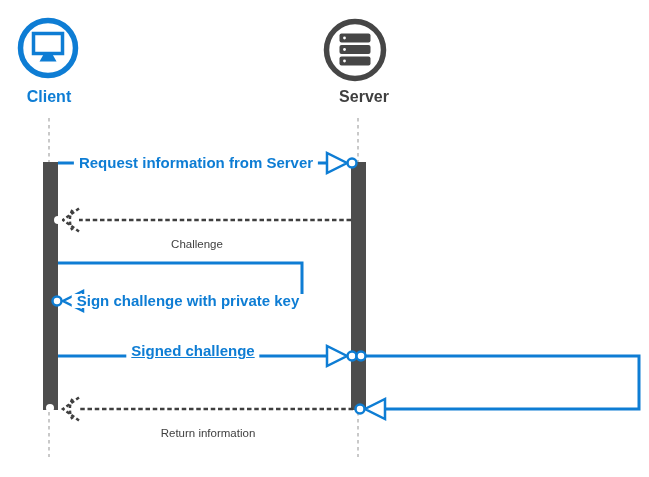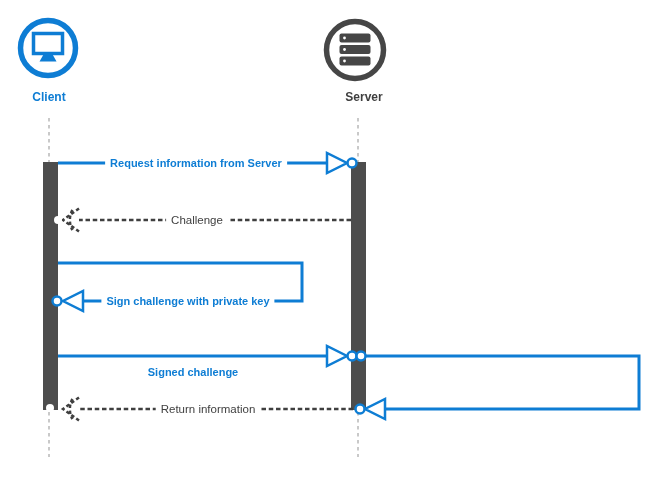--- a/index.html
+++ b/index.html
@@ -22,33 +22,34 @@
   }
   .lbl {
     position: absolute;
     transform: translate(-50%, -50%);
     white-space: nowrap;
     background: #ffffff;
     padding: 0 5px;
     line-height: 14px;
   }
   .actor-lbl {
-    font-size: 12px;
+    font-size: 16px;
     font-weight: bold;
     padding: 0 2px;
   }
   .msg-blue {
     color: #0e7dd4;
-    font-size: 11px;
+    font-size: 15px;
     font-weight: bold;
   }
   .msg-dark {
     color: #3f3f3f;
     font-size: 11.5px;
     font-weight: normal;
+    margin-top: 24px;
   }
   .client-color { color: #0e7dd4; }
   .server-color { color: #3f3f3f; }
 </style>
 </head>
 <body>
 
 <div class="canvas">
 
   <svg class="diagram-svg" width="649" height="477" viewBox="0 0 649 477">
@@ -114,15 +115,15 @@
       <circle cx="344.5" cy="61" r="1.4" fill="#ffffff"></circle>
     </g>
   </svg>
 
   <div class="lbl actor-lbl client-color" style="left:49px; top:97px;">Client</div>
   <div class="lbl actor-lbl server-color" style="left:358px; top:97px;margin-left:6px;">Server</div>
 
   <div class="lbl msg-blue" style="left:196px; top:163px;">Request information from Server</div>
   <div class="lbl msg-dark" style="left:197px; top:220px;">Challenge</div>
   <div class="lbl msg-blue" style="left:188px; top:301px;">Sign challenge with private key</div>
-  <div class="lbl msg-blue" style="left:193px; top:372px;">Signed challenge</div>
+  <div class="lbl msg-blue" style="left:193px; top:351px;text-decoration:underline;">Signed challenge</div>
   <div class="lbl msg-dark" style="left:208px; top:409px;">Return information</div>
 </div>
 
 </body></html>

